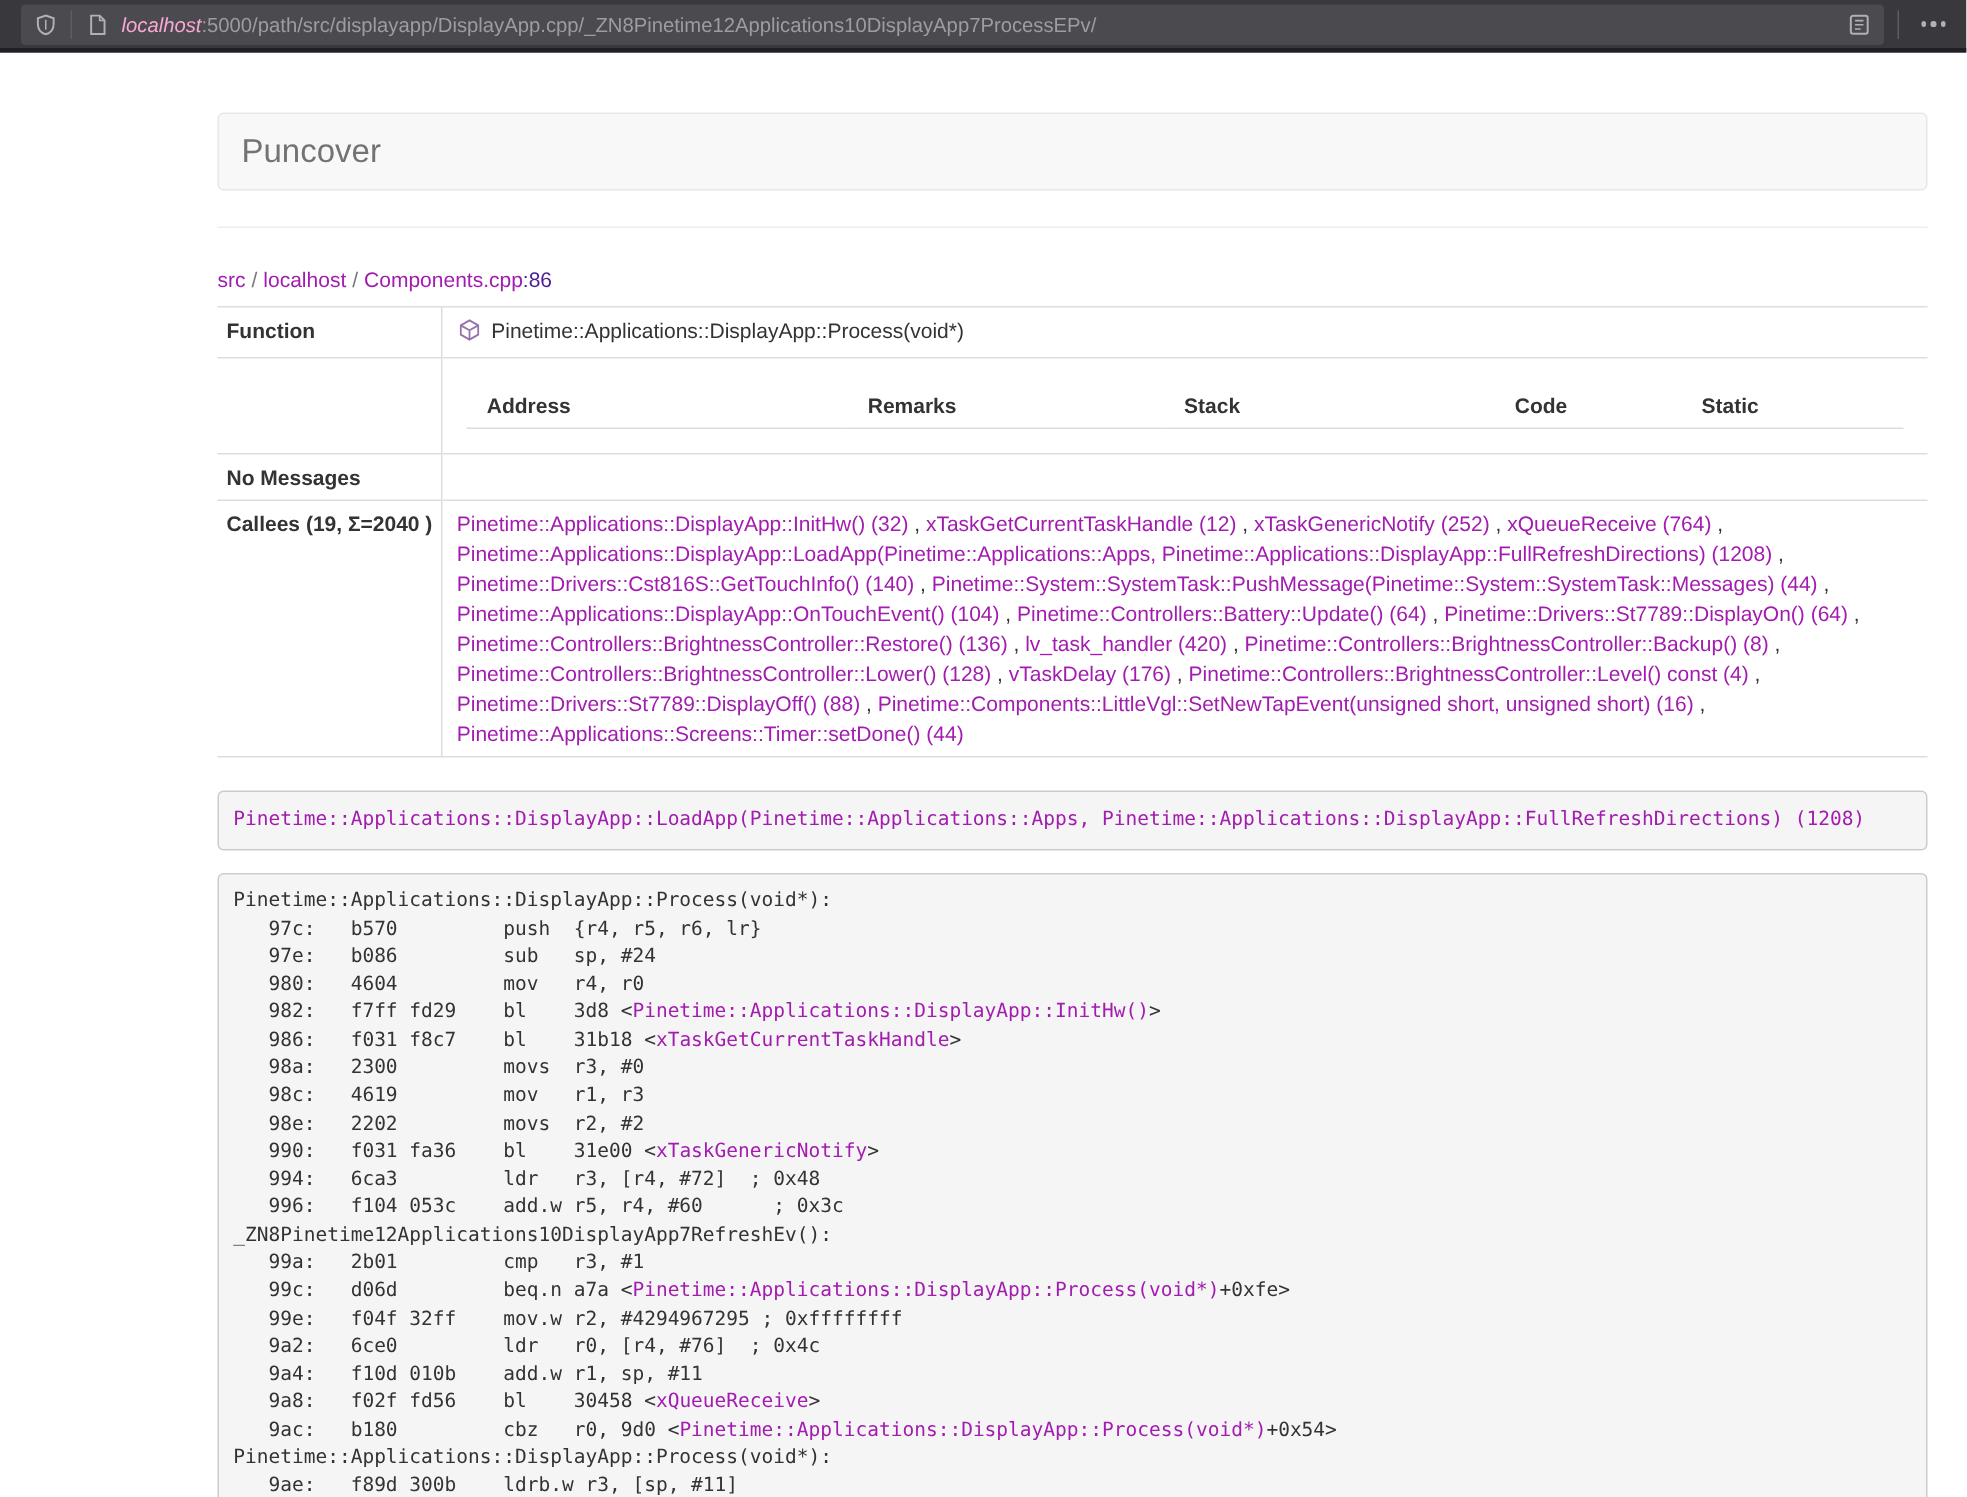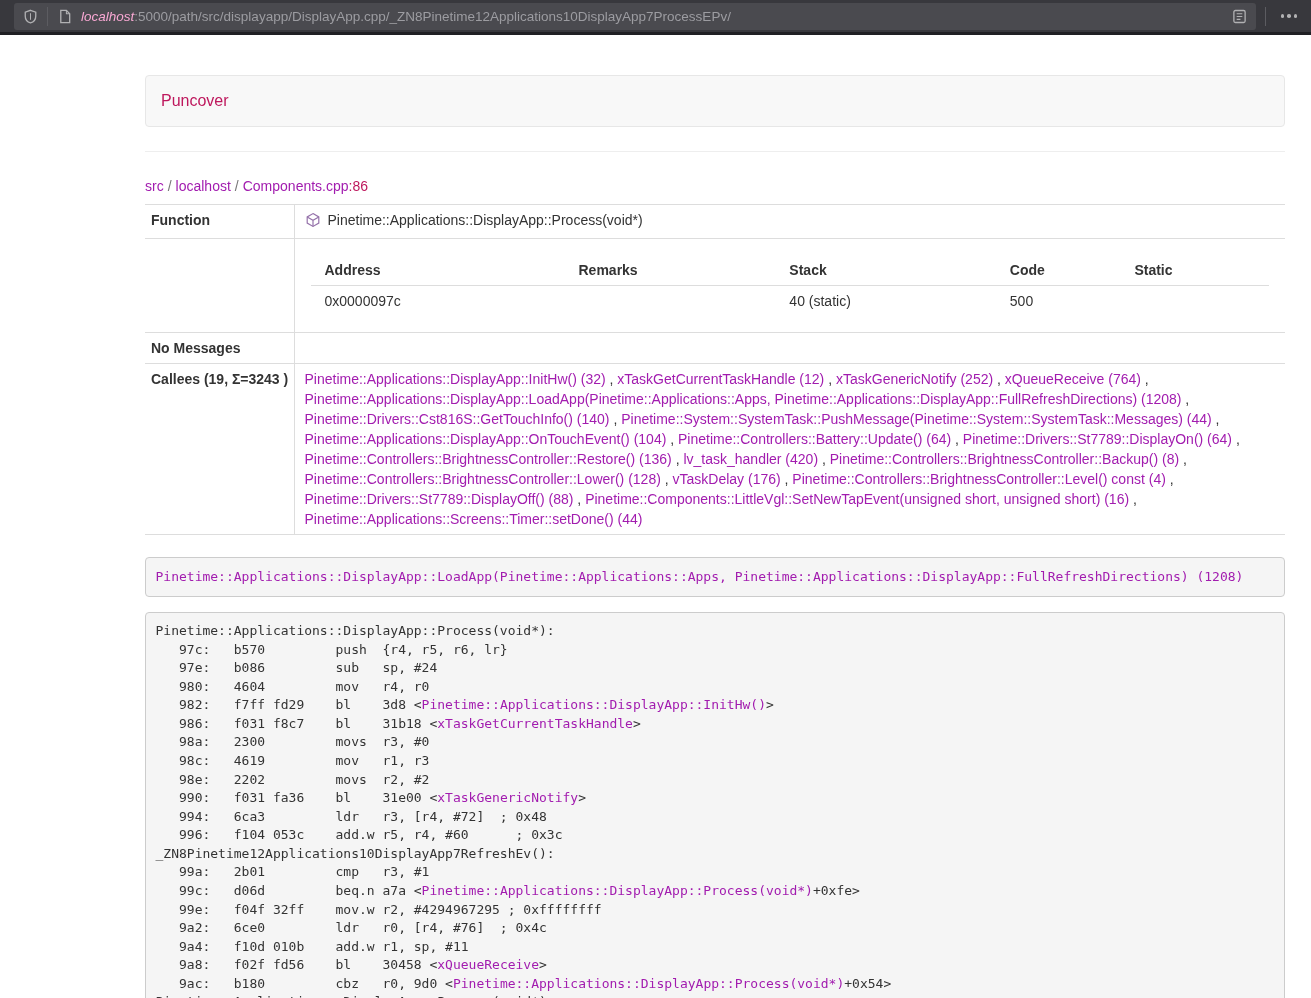--- a/index.html
+++ b/index.html
@@ -16,27 +16,27 @@
   .url-text .host { color:#f9a8d4;font-style:italic; }
   .reader { margin-left:auto; }
   .dots { display:flex; gap:3px; align-items:center; padding:0 6px; }
   .dots i { width:3.5px; height:3.5px; border-radius:50%; background:#b1b1b3; display:block; }
 
   
   .page { width:1311px; background:#fff; }
   .container { width:1140px; margin-left:145px; }
 
   .navbar { margin-top:40px; height:52px; background:#f8f8f8; border:1px solid #e7e7e7; border-radius:4px; display:flex; align-items:center; }
-  .brand { font-size:16px; color:#be185d; padding-left:15px; line-height:20px; }
+  .brand { font-size:22px; color:#737373; padding-left:15px; line-height:20px; }
 
   hr.sep { border:none; border-top:1px solid #eee; margin:24px 0; }
 
   .breadcrumb { font-size:14px; line-height:20px; margin-bottom:8px; }
   .breadcrumb .bsep { color:#777; padding:0 4px; }
-  .breadcrumb .bline { color:#be185d; }
+  .breadcrumb .bline { color:#4c1d95; }
 
   a.lnk { color:#a21caf; text-decoration:none; cursor:pointer; }
 
   
   table.sym { width:100%; border-collapse:collapse; font-size:14px; }
   table.sym > tbody > tr > th, table.sym > tbody > tr > td { border-top:1px solid #ddd; text-align:left; vertical-align:top; line-height:20px; }
   table.sym > tbody > tr > th { width:149px; border-right:1px solid #ddd; padding:5px 5px 5px 6px; font-weight:bold; white-space:nowrap; }
   table.sym > tbody > tr > td { padding:5px 5px 5px 10px; }
   table.sym > tbody > tr > td.nopad { padding:16px; }
   table.nested { width:100%; border-collapse:collapse; font-size:14px; }
@@ -126,37 +126,30 @@
                   <col style="width:15.5%">
               </colgroup>
               <tbody>
                   <tr>
                 <th>Address</th>
                 <th>Remarks</th>
                 <th>Stack</th>
                 <th>Code</th>
                 <th>Static</th>
               </tr>
-              <tr>
-                <td>0x0000097c</td>
-                <td></td>
-                <td>40 (static)</td>
-                <td>500</td>
-                <td></td>
-              </tr>
             </tbody>
               </table>
           </td>
         </tr>
         <tr>
           <th>No Messages</th>
           <td></td>
         </tr>
         <tr class="bot-border">
-          <th>Callees (19, Σ=3243 )</th>
+          <th>Callees (19, Σ=2040 )</th>
           <td class="callees-cell"><a class="lnk">Pinetime::Applications::DisplayApp::InitHw() (32)</a> , <a class="lnk">xTaskGetCurrentTaskHandle (12)</a> , <a class="lnk">xTaskGenericNotify (252)</a> , <a class="lnk">xQueueReceive (764)</a> , <a class="lnk">Pinetime::Applications::DisplayApp::LoadApp(Pinetime::Applications::Apps, Pinetime::Applications::DisplayApp::FullRefreshDirections) (1208)</a> , <a class="lnk">Pinetime::Drivers::Cst816S::GetTouchInfo() (140)</a> , <a class="lnk">Pinetime::System::SystemTask::PushMessage(Pinetime::System::SystemTask::Messages) (44)</a> , <a class="lnk">Pinetime::Applications::DisplayApp::OnTouchEvent() (104)</a> , <a class="lnk">Pinetime::Controllers::Battery::Update() (64)</a> , <a class="lnk">Pinetime::Drivers::St7789::DisplayOn() (64)</a> , <a class="lnk">Pinetime::Controllers::BrightnessController::Restore() (136)</a> , <a class="lnk">lv_task_handler (420)</a> , <a class="lnk">Pinetime::Controllers::BrightnessController::Backup() (8)</a> , <a class="lnk">Pinetime::Controllers::BrightnessController::Lower() (128)</a> , <a class="lnk">vTaskDelay (176)</a> , <a class="lnk">Pinetime::Controllers::BrightnessController::Level() const (4)</a> , <a class="lnk">Pinetime::Drivers::St7789::DisplayOff() (88)</a> , <a class="lnk">Pinetime::Components::LittleVgl::SetNewTapEvent(unsigned short, unsigned short) (16)</a> , <a class="lnk">Pinetime::Applications::Screens::Timer::setDone() (44)</a></td>
         </tr>
       </tbody>
     </table>
 
     <pre class="box single"><a class="lnk">Pinetime::Applications::DisplayApp::LoadApp(Pinetime::Applications::Apps, Pinetime::Applications::DisplayApp::FullRefreshDirections) (1208)</a></pre>
 
     <pre class="box">Pinetime::Applications::DisplayApp::Process(void*):
    97c:   b570         push  {r4, r5, r6, lr}
    97e:   b086         sub   sp, #24

